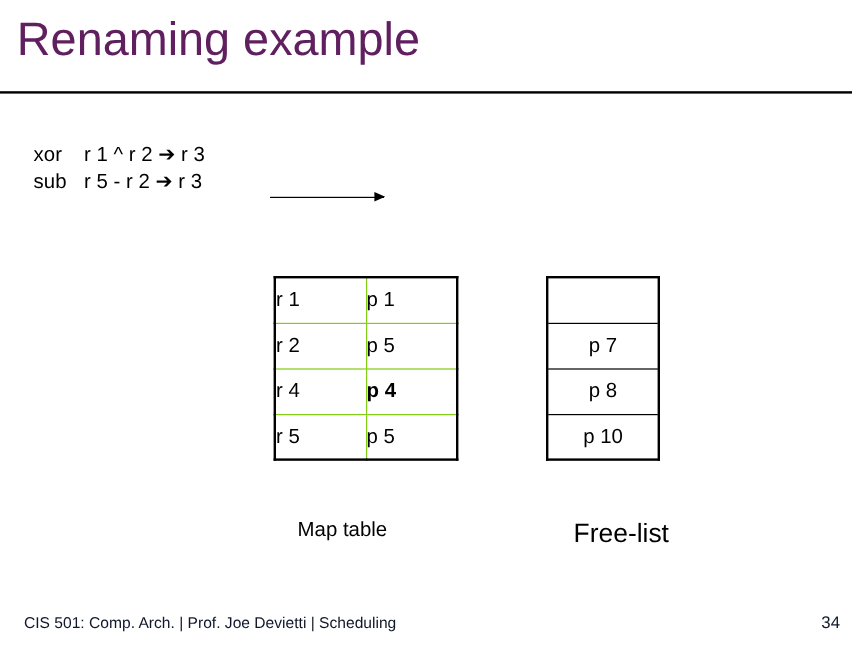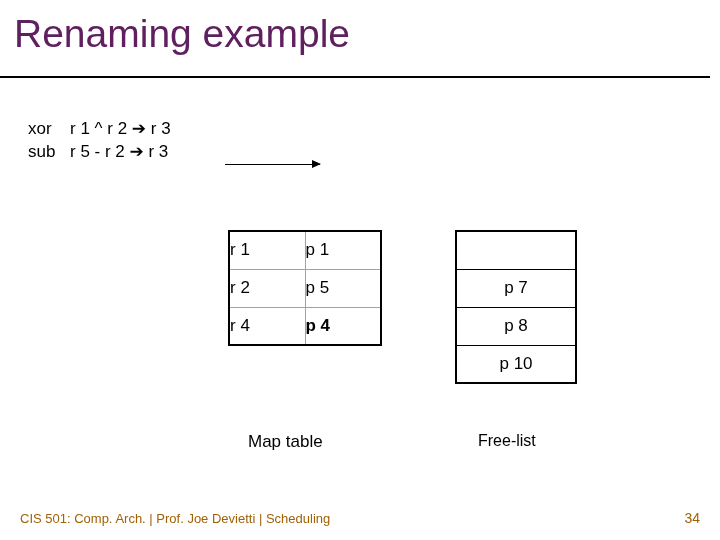--- a/index.html
+++ b/index.html
@@ -89,39 +89,39 @@
     position: absolute;
     left: 455px;
     top: 0;
     border: 2px solid #000;
     border-collapse: collapse;
     font-size: 17px;
   }
   .free-table td {
     border-top: 1px solid #000;
     border-bottom: 1px solid #000;
-    width: 120px;
+    width: 93px;
     height: 38px;
     padding: 0;
     text-align: center;
     vertical-align: middle;
   }
   .free-caption {
     position: absolute;
     left: 478px;
     top: 202px;
-    font-size: 16px;
+    font-size: 22px;
   }
   .footer {
     position: absolute;
     bottom: 14px;
     left: 20px;
     right: 20px;
     font-size: 13px;
-    color: #a16207;
+    color: #0f172a;
   }
   .page-num {
     position: absolute;
     right: 0;
     bottom: 0;
     font-size: 14px;
     margin-top: 20px;
   }
 </style>
 </head>
@@ -149,20 +149,24 @@
           <td>p 1</td>
         </tr>
         <tr>
           <td>r 2</td>
           <td>p 5</td>
         </tr>
         <tr>
           <td>r 4</td>
           <td style="font-weight: bold;">p 4</td>
         </tr>
+        <tr>
+          <td>r 5</td>
+          <td>p 5</td>
+        </tr>
       </tbody>
   </table>
   <div class="map-caption">Map table</div>
 
   <table class="free-table">
     <tbody id="free-body">
         <tr>
           <td></td>
         </tr>
         <tr>

